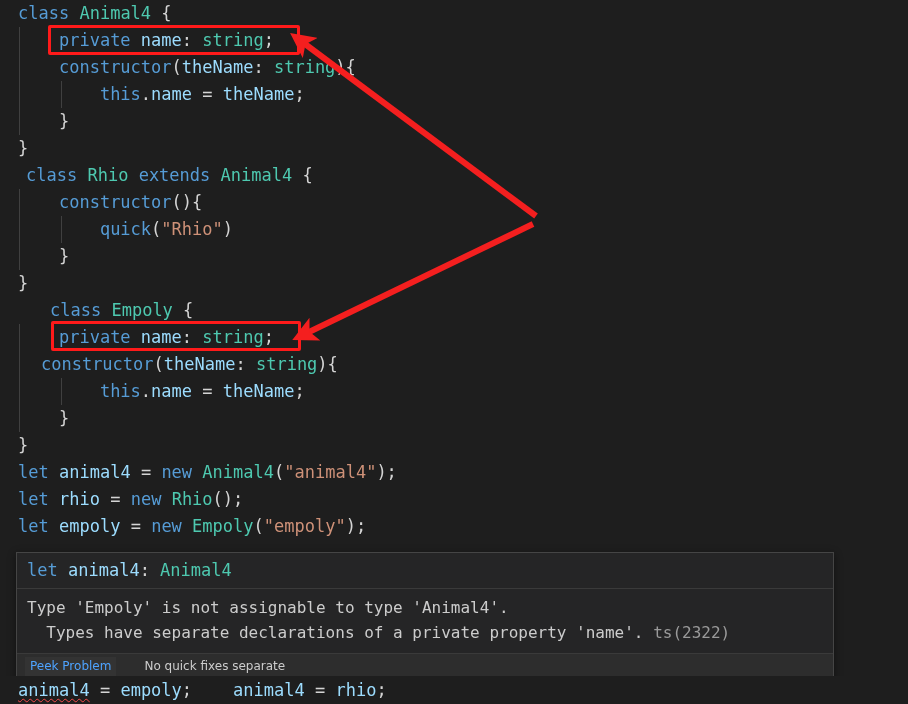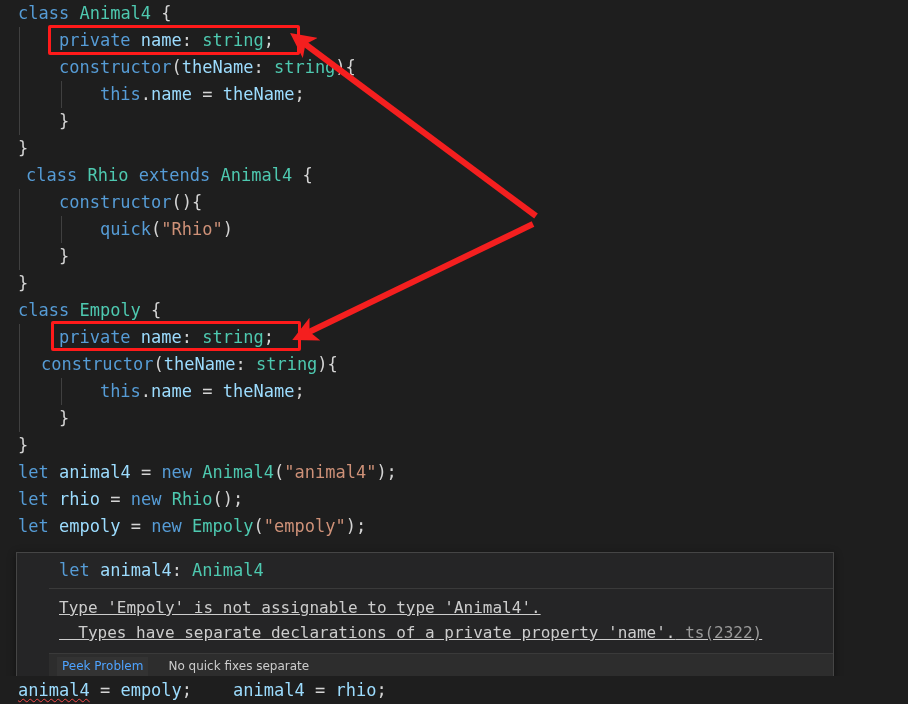--- a/index.html
+++ b/index.html
@@ -94,47 +94,45 @@
   #hover-widget {
     position: absolute;
     left: 16px;
     top: 552px;
     width: 818px;
     background: #252526;
     border: 1px solid #454545;
     box-sizing: border-box;
     box-shadow: 0 2px 8px rgba(0,0,0,0.45);
     overflow: hidden;
-    padding-left: 32px;
   }
   #hover-signature {
     padding: 6px 10px 7px 10px;
     border-bottom: 1px solid #3a3a3a;
     font-family: "DejaVu Sans Mono", monospace;
     font-size: 17px;
     line-height: 22px;
     white-space: pre;
     color: #d4d4d4;
     background: #252526;
   }
   #hover-body {
     padding: 6px 10px 8px 10px;
     font-family: "DejaVu Sans Mono", monospace;
     font-size: 16px;
     line-height: 25px;
     color: #cccccc;
     white-space: pre;
     background: #252526;
-    text-decoration: underline;
   }
   .err-code { color: #9a9a9a; }
   #hover-footer {
     display: flex;
     align-items: center;
-    gap: 20px;
+    gap: 28px;
     padding: 3px 8px 4px 8px;
     background: #2d2d2d;
     border-top: 1px solid #3a3a3a;
     font-family: "DejaVu Sans", sans-serif;
     font-size: 12px;
     line-height: 17px;
   }
   #peek-problem {
     color: #4ea3ff;
     background: #333333;
@@ -196,21 +194,21 @@
         <div class="code-line" style="top: 27px; padding-left: 18px;"><span class="txt t-punc">    </span><span class="txt t-kw">private</span><span class="txt t-punc"> </span><span class="txt t-var">name</span><span class="txt t-punc">: </span><span class="txt t-type">string</span><span class="txt t-punc">;</span></div>
         <div class="code-line" style="top: 54px; padding-left: 18px;"><span class="txt t-punc">    </span><span class="txt t-kw">constructor</span><span class="txt t-punc">(</span><span class="txt t-var">theName</span><span class="txt t-punc">: </span><span class="txt t-type">string</span><span class="txt t-punc">){</span></div>
         <div class="code-line" style="top: 81px; padding-left: 18px;"><span class="txt t-punc">        </span><span class="txt t-kw">this</span><span class="txt t-punc">.</span><span class="txt t-prop">name</span><span class="txt t-punc"> </span><span class="txt t-op">=</span><span class="txt t-punc"> </span><span class="txt t-var">theName</span><span class="txt t-punc">;</span></div>
         <div class="code-line" style="top: 108px; padding-left: 18px;"><span class="txt t-punc">    }</span></div>
         <div class="code-line" style="top: 135px; padding-left: 18px;"><span class="txt t-punc">}</span></div>
         <div class="code-line" style="top: 162px; padding-left: 26px;"><span class="txt t-kw">class</span><span class="txt t-punc"> </span><span class="txt t-type">Rhio</span><span class="txt t-punc"> </span><span class="txt t-kw">extends</span><span class="txt t-punc"> </span><span class="txt t-type">Animal4</span><span class="txt t-punc"> </span><span class="txt t-punc">{</span></div>
         <div class="code-line" style="top: 189px; padding-left: 18px; text-align: center;"><span class="txt t-punc">    </span><span class="txt t-kw">constructor</span><span class="txt t-punc">(){</span></div>
         <div class="code-line" style="top: 216px; padding-left: 18px;"><span class="txt t-punc">        </span><span class="txt t-kw">quick</span><span class="txt t-punc">(</span><span class="txt t-str">"Rhio"</span><span class="txt t-punc">)</span></div>
         <div class="code-line" style="top: 243px; padding-left: 18px;"><span class="txt t-punc">    }</span></div>
         <div class="code-line" style="top: 270px; padding-left: 18px;"><span class="txt t-punc">}</span></div>
-        <div class="code-line" style="top: 297px; padding-left: 18px;"><span class="txt t-kw">class</span><span class="txt t-punc"> </span><span class="txt t-type">Empoly</span><span class="txt t-punc"> </span><span class="txt t-punc">{</span></div>
+        <div class="code-line" style="top: 297px; padding-left: 18px; margin-left: 32px;"><span class="txt t-kw">class</span><span class="txt t-punc"> </span><span class="txt t-type">Empoly</span><span class="txt t-punc"> </span><span class="txt t-punc">{</span></div>
         <div class="code-line" style="top: 324px; padding-left: 18px;"><span class="txt t-punc">    </span><span class="txt t-kw">private</span><span class="txt t-punc"> </span><span class="txt t-var">name</span><span class="txt t-punc">: </span><span class="txt t-type">string</span><span class="txt t-punc">;</span></div>
         <div class="code-line" style="top: 351px; "><span class="txt t-punc">    </span><span class="txt t-kw">constructor</span><span class="txt t-punc">(</span><span class="txt t-var">theName</span><span class="txt t-punc">: </span><span class="txt t-type">string</span><span class="txt t-punc">){</span></div>
         <div class="code-line" style="top: 378px; padding-left: 18px;"><span class="txt t-punc">        </span><span class="txt t-kw">this</span><span class="txt t-punc">.</span><span class="txt t-prop">name</span><span class="txt t-punc"> </span><span class="txt t-op">=</span><span class="txt t-punc"> </span><span class="txt t-var">theName</span><span class="txt t-punc">;</span></div>
         <div class="code-line" style="top: 405px; padding-left: 18px;"><span class="txt t-punc">    }</span></div>
         <div class="code-line" style="top: 432px; padding-left: 18px;"><span class="txt t-punc">}</span></div>
         <div class="code-line" style="top: 459px; padding-left: 18px;"><span class="txt t-kw">let</span><span class="txt t-punc"> </span><span class="txt t-var">animal4</span><span class="txt t-punc"> </span><span class="txt t-op">=</span><span class="txt t-punc"> </span><span class="txt t-kw">new</span><span class="txt t-punc"> </span><span class="txt t-type">Animal4</span><span class="txt t-punc">(</span><span class="txt t-str">"animal4"</span><span class="txt t-punc">);</span></div>
         <div class="code-line" style="top: 486px; padding-left: 18px;"><span class="txt t-kw">let</span><span class="txt t-punc"> </span><span class="txt t-var">rhio</span><span class="txt t-punc"> </span><span class="txt t-op">=</span><span class="txt t-punc"> </span><span class="txt t-kw">new</span><span class="txt t-punc"> </span><span class="txt t-type">Rhio</span><span class="txt t-punc">();</span></div>
         <div class="code-line" style="top: 513px; padding-left: 18px;"><span class="txt t-kw">let</span><span class="txt t-punc"> </span><span class="txt t-var">empoly</span><span class="txt t-punc"> </span><span class="txt t-op">=</span><span class="txt t-punc"> </span><span class="txt t-kw">new</span><span class="txt t-punc"> </span><span class="txt t-type">Empoly</span><span class="txt t-punc">(</span><span class="txt t-str">"empoly"</span><span class="txt t-punc">);</span></div>
       </div>
   </div>

